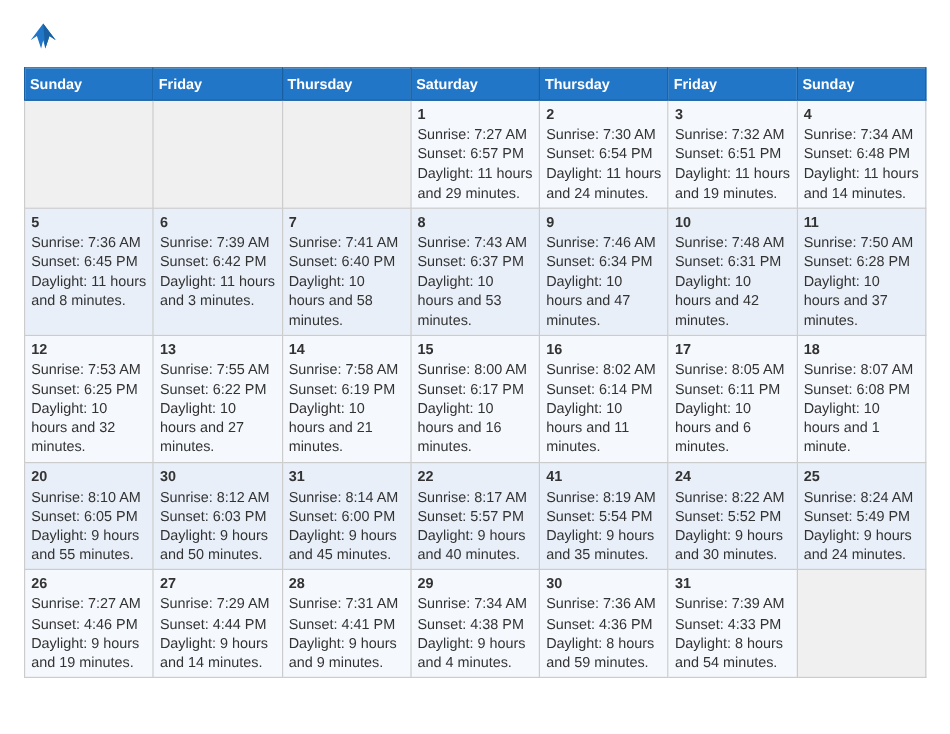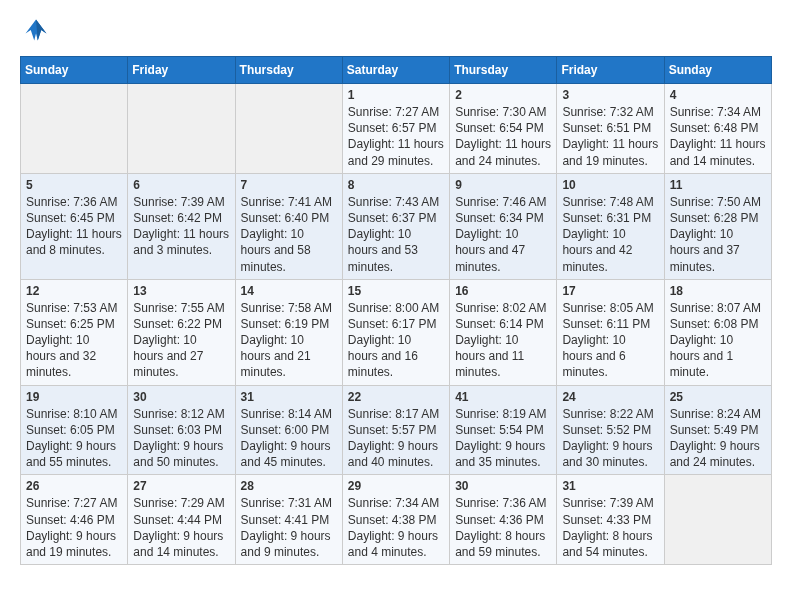--- a/index.html
+++ b/index.html
@@ -171,21 +171,21 @@
             <span class="day-number">17</span>
             <div class="day-info">Sunrise: 8:05 AM<br>Sunset: 6:11 PM<br>Daylight: 10 hours and 6 minutes.</div>
           </td>
           <td>
             <span class="day-number">18</span>
             <div class="day-info">Sunrise: 8:07 AM<br>Sunset: 6:08 PM<br>Daylight: 10 hours and 1 minute.</div>
           </td>
         </tr>
         <tr>
           <td>
-            <span class="day-number">19</span>
+            <span class="day-number">20</span>
             <div class="day-info">Sunrise: 8:10 AM<br>Sunset: 6:05 PM<br>Daylight: 9 hours and 55 minutes.</div>
           </td>
           <td>
             <span class="day-number">30</span>
             <div class="day-info">Sunrise: 8:12 AM<br>Sunset: 6:03 PM<br>Daylight: 9 hours and 50 minutes.</div>
           </td>
           <td>
             <span class="day-number">31</span>
             <div class="day-info">Sunrise: 8:14 AM<br>Sunset: 6:00 PM<br>Daylight: 9 hours and 45 minutes.</div>
           </td>

